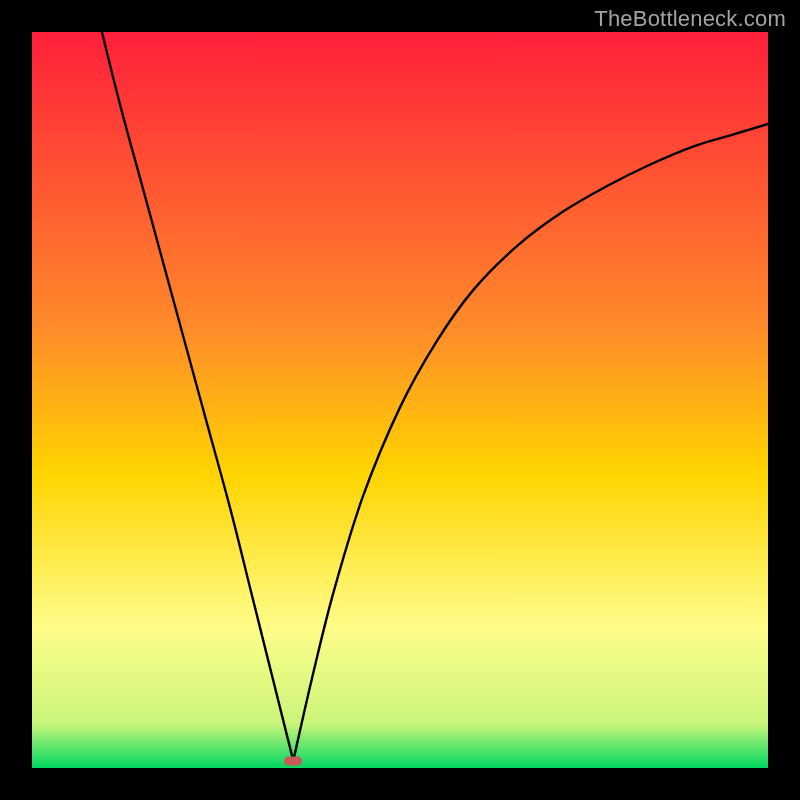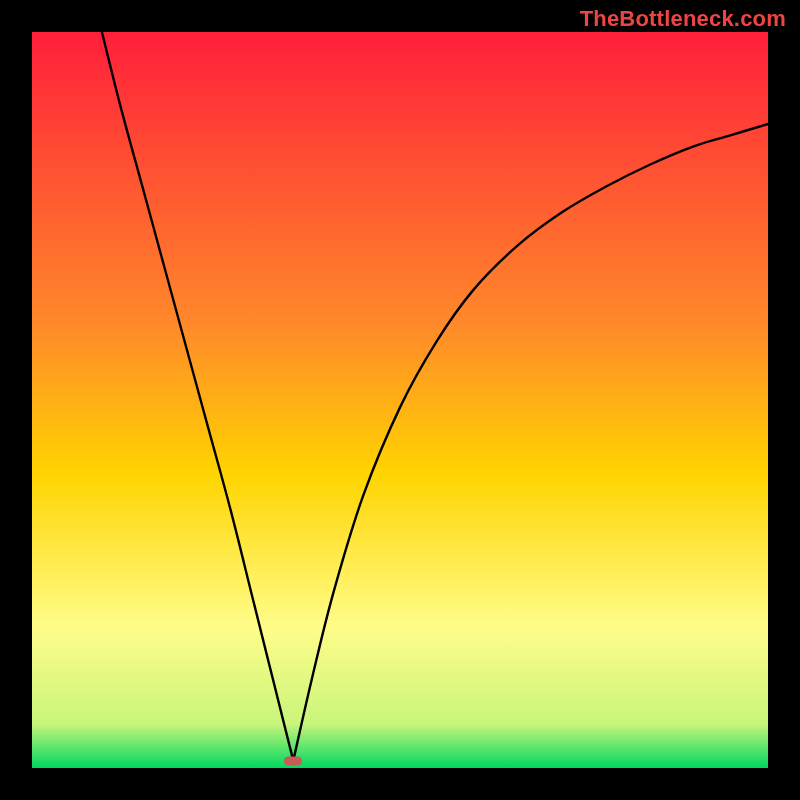--- a/index.html
+++ b/index.html
@@ -33,24 +33,24 @@
     position: absolute;
     left: 0; top: 0;
     width: 736px;
     height: 736px;
     overflow: visible;
   }
   .watermark {
     position: absolute;
     top: 6px;
     right: 14px;
-    color: #ef4444;
+    color: #a3a3a3;
     font-size: 22px;
     letter-spacing: 0.2px;
-    font-weight: 700;
+    font-weight: 400;
   }
   .minimum-marker {
     position: absolute;
     width: 18px;
     height: 9px;
     border-radius: 5px;
     transform: translate(-50%, -50%);
   }
 </style>
 </head>

